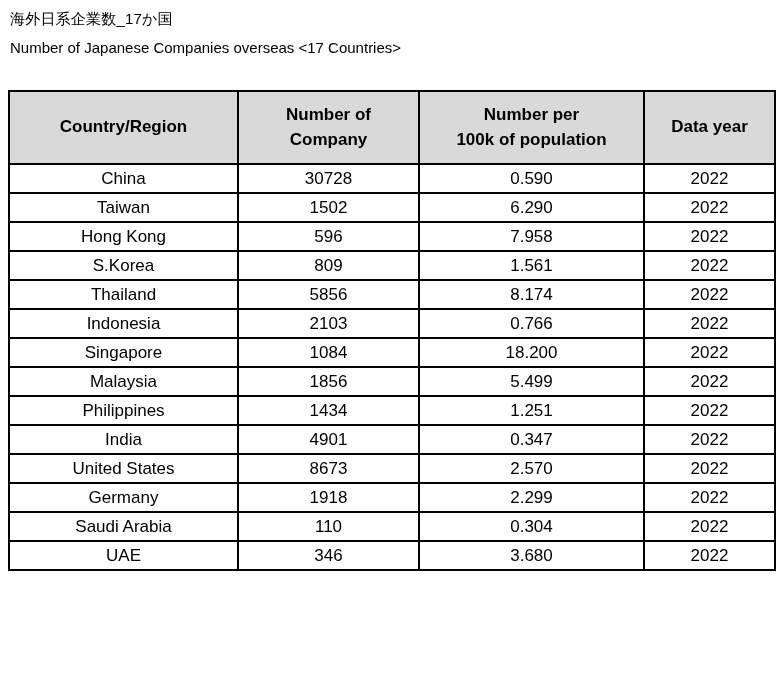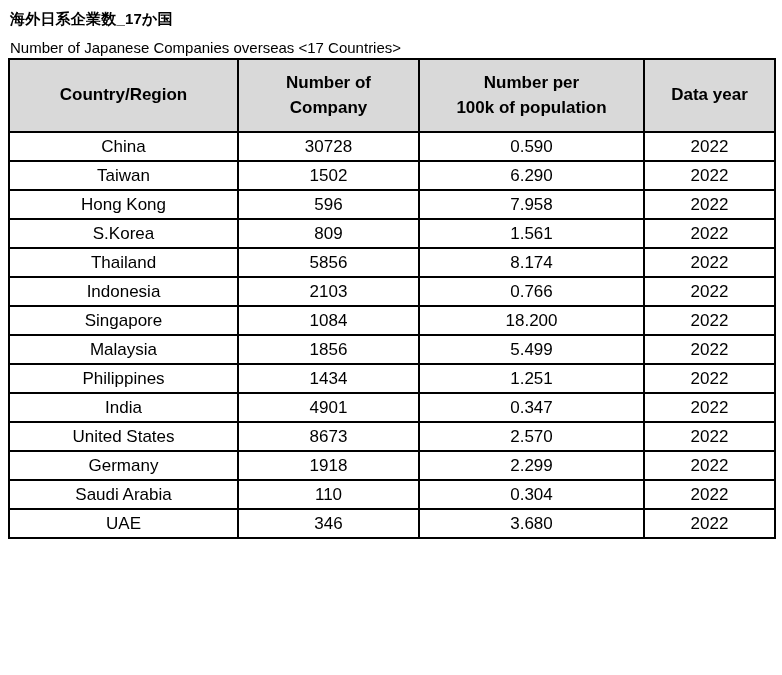--- a/index.html
+++ b/index.html
@@ -13,35 +13,36 @@
     overflow: hidden;
   }
   .page {
     width: 782px;
     height: 675px;
     box-sizing: border-box;
     padding: 6px 8px 0 8px;
   }
   .title-jp {
     font-size: 15px;
-    font-weight: bold;
+    font-weight: normal;
     line-height: 21px;
     margin: 2px 0 0 2px;
     letter-spacing: 0.2px;
   }
   .title-en {
     font-size: 15px;
     font-weight: normal;
     line-height: 21px;
     margin: 8px 0 0 2px;
   }
   table.data-table {
     border-collapse: collapse;
     table-layout: fixed;
     width: 766px;
+    margin-top: 32px;
   }
   .data-table th,
   .data-table td {
     border: 2px solid #000000;
     text-align: center;
     vertical-align: middle;
     padding: 0;
     overflow: hidden;
   }
   .data-table th {

